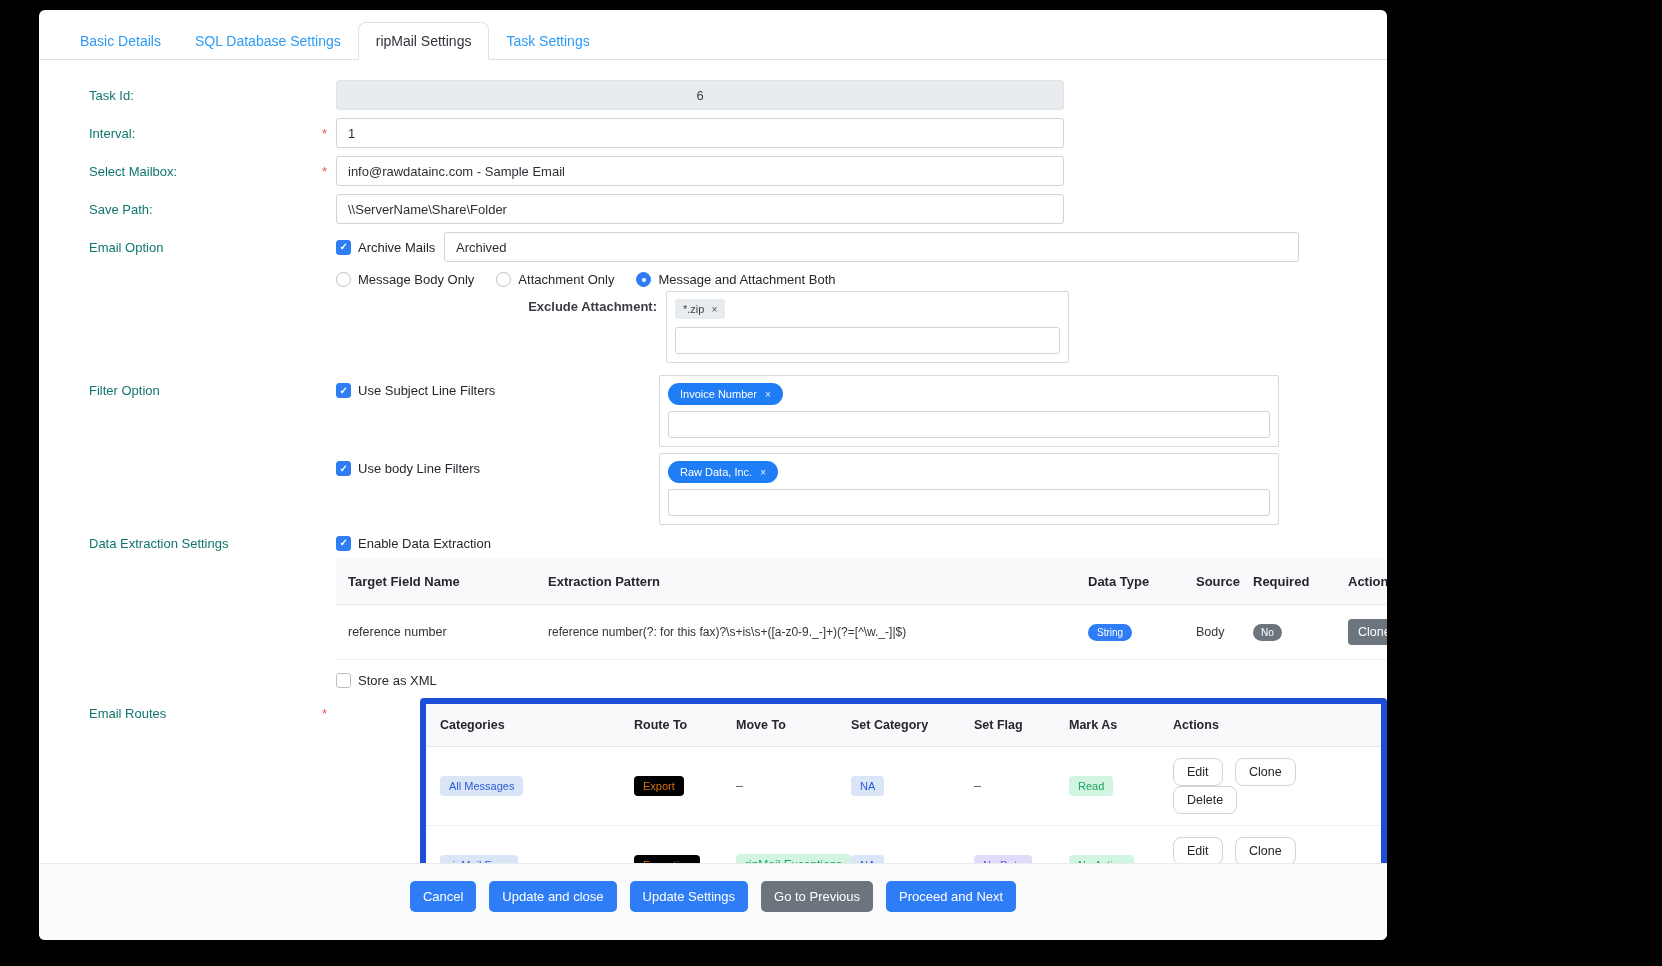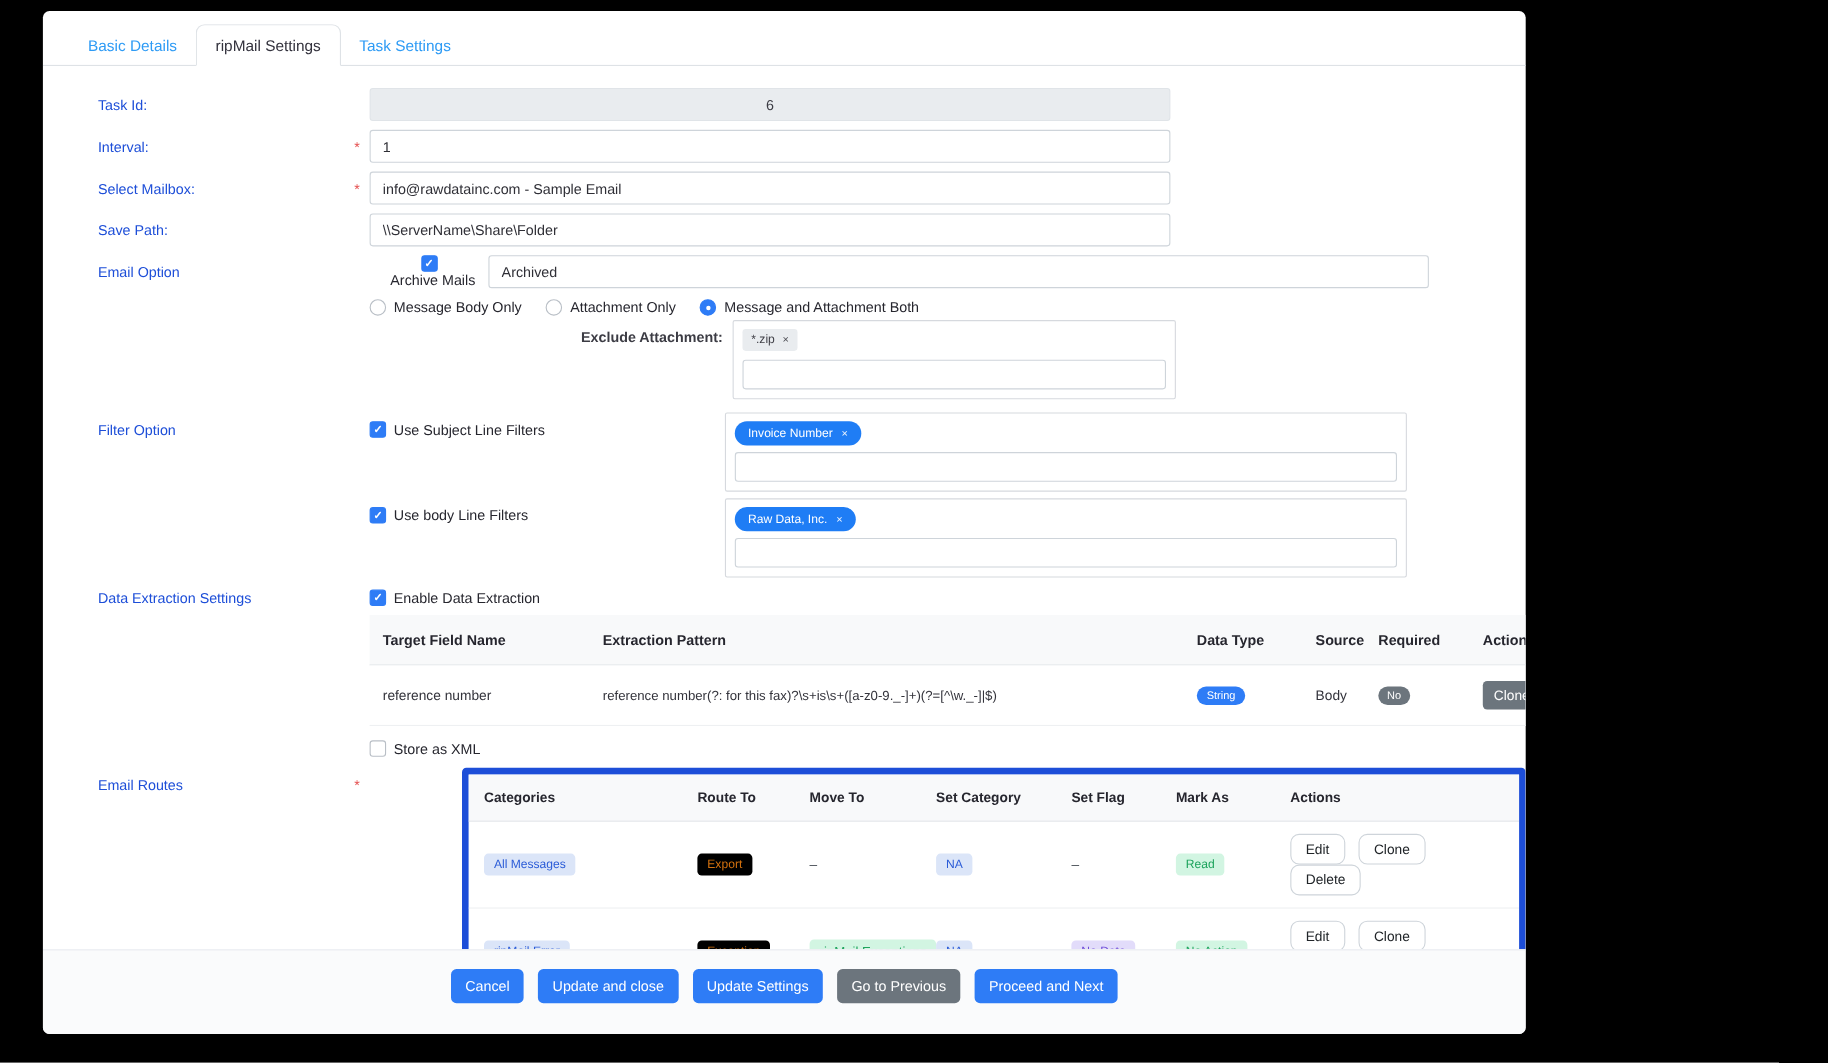--- a/index.html
+++ b/index.html
@@ -16,21 +16,21 @@
   .tabbar { display:flex; align-items:flex-end; padding:12px 0 0 24px; border-bottom:1px solid #dee2e6; flex-shrink:0; }
   .tab { color:#2e9bf5; font-size:14px; padding:10px 17px; cursor:pointer; white-space:nowrap; }
   .tab.active {
     color:#33323d; background:#fff; border:1px solid #dee2e6; border-bottom:1px solid #fff;
     border-radius:8px 8px 0 0; margin-bottom:-1px;
   }
   
   .content { flex:1; padding:20px 0 0 50px; overflow:hidden; }
   .frow { display:flex; align-items:center; margin-bottom:8px; }
   .frow.top { align-items:flex-start; }
-  .flabel { width:233px; flex-shrink:0; font-size:13px; color:#1d4ed8; padding-top:1px; }
+  .flabel { width:233px; flex-shrink:0; font-size:13px; color:#0f766e; padding-top:1px; }
   .reqcol { width:14px; flex-shrink:0; color:#e55353; font-size:13px; }
   .input {
     height:30px; border:1px solid #ced4da; border-radius:3px; padding:0 11px;
     font-size:13px; color:#2f2f36; font-family:inherit; background:#fff; outline:none;
   }
   .w-main { width:728px; }
   .readonly { background:#e9ecef; border-color:#e0e4e8; text-align:center; color:#3c3c44; }
   
   .cb { width:15px; height:15px; border-radius:3px; border:1px solid #b9bfc6; display:inline-block; position:relative; flex-shrink:0; cursor:pointer; background:#fff; }
   .cb.checked { background:#2e7cf6; border-color:#2e7cf6; }
@@ -87,20 +87,21 @@
   .fbtn-grey { background:#6c757d; }
   .excl-label { width:330px; text-align:right; padding-right:9px; font-size:13px; color:#3c3c44; padding-top:8px;font-weight:bold; }
 </style>
 </head>
 <body>
 
 <div class="panel">
 
   <div class="tabbar">
     <span class="tab">Basic Details</span>
+    <span class="tab">SQL Database Settings</span>
     <span class="tab active">ripMail Settings</span>
     <span class="tab">Task Settings</span>
   </div>
 
   <div class="content">
 
     <div class="frow">
       <div class="flabel">Task Id:</div>
       <div class="reqcol"></div>
       <input class="input w-main readonly" readonly="" value="6" style="">
@@ -120,21 +121,21 @@
 
     <div class="frow">
       <div class="flabel">Save Path:</div>
       <div class="reqcol"></div>
       <input class="input w-main" value="\\ServerName\Share\Folder" style="">
     </div>
 
     <div class="frow">
       <div class="flabel">Email Option</div>
       <div class="reqcol"></div>
-      <div class="cbgroup" style="width:108px;flex-direction:column;">
+      <div class="cbgroup" style="width:108px;">
         <span class="cb checked"></span>
         <span class="cb-label">Archive Mails</span>
       </div>
       <input class="input" style="width: 855px;" value="Archived">
     </div>
 
     <div class="frow" style="margin-left:247px; margin-top:10px; margin-bottom:4px;">
       <div class="radiogroup">
         <span class="radio"></span>
         <span class="cb-label">Message Body Only</span>

